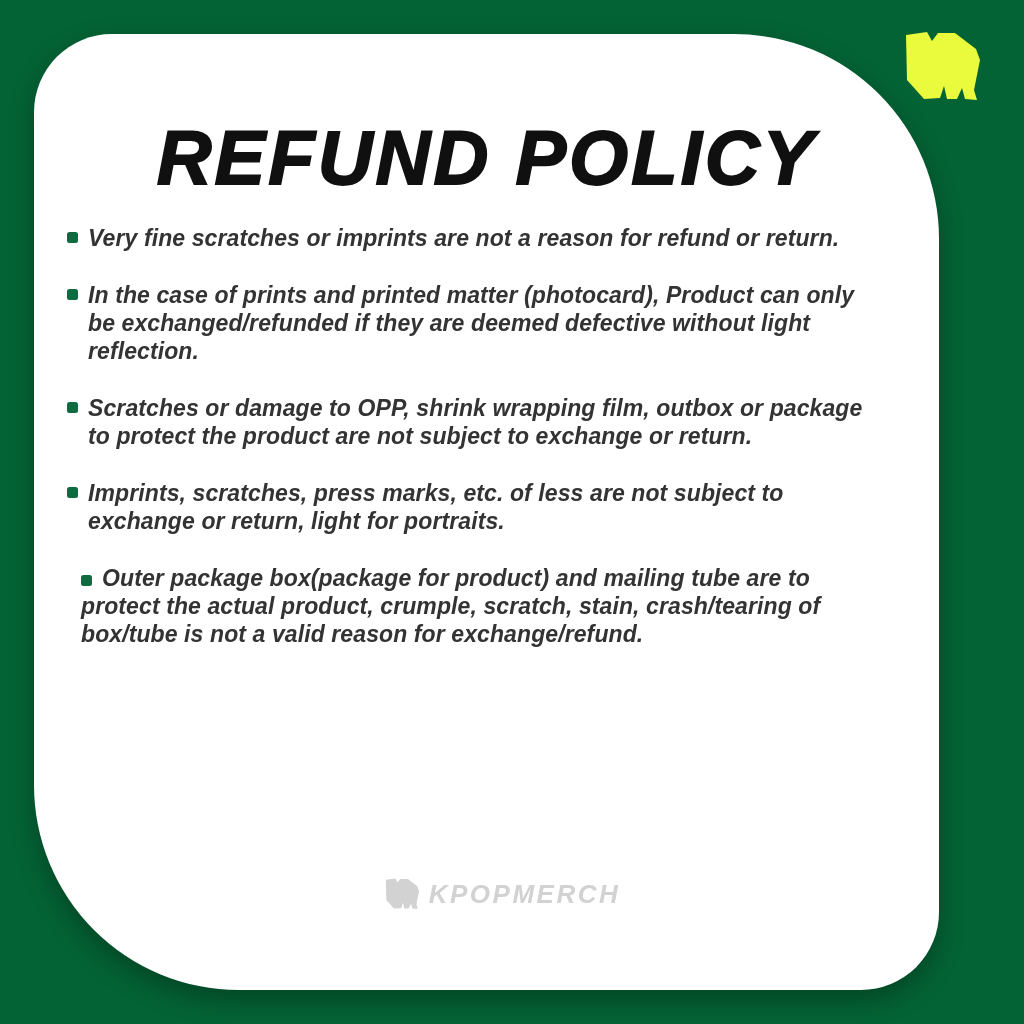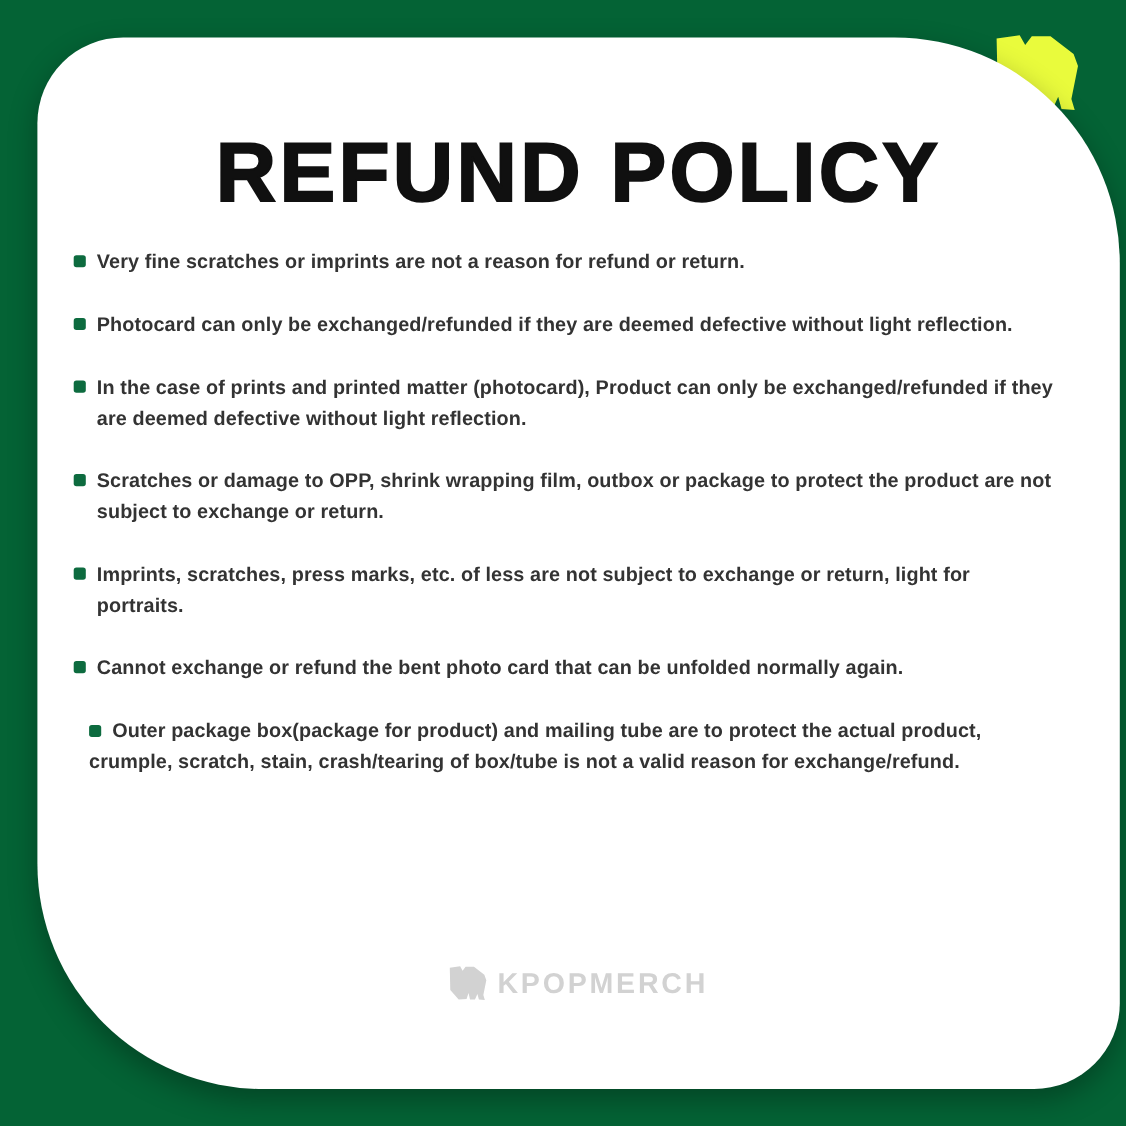--- a/index.html
+++ b/index.html
@@ -14,24 +14,25 @@
   *{box-sizing:border-box;}
   html,body{margin:0;padding:0;}
   body{
     width:1024px;height:1024px;
     position:relative;overflow:hidden;
     background:var(--background_green,#046335);
     font-family:"Liberation Sans", sans-serif;
   }
   .card{
     position:absolute;left:34px;top:34px;
-    width:984px;height:956px;
+    width:905px;height:956px;
     background:var(--card_white,#fff);
     border-radius:78px 205px 78px 205px;
     box-shadow:0 10px 26px rgba(0,0,0,0.30);
+    font-style:italic;
   }
   .corner-logo{
     position:absolute;left:904px;top:31px;
     width:78px;height:71px;
   }
   .corner-logo path{fill:var(--logo_yellow,#e9fb3c);}
   .page-title{
     margin:86px 0 0 0;
     text-align:center;
     font-size:76px;line-height:1;
@@ -40,21 +41,21 @@
     color:var(--title_black,#101010);
     -webkit-text-stroke:1.8px var(--title_black,#101010);
   }
   .policy-list{
     margin:28px 57px 0 33px;
   }
   .policy-item{
     position:relative;
     padding-left:21px;
     margin-bottom:29px;
-    font-size:18px;line-height:28px;
+    font-size:23px;line-height:28px;
     font-weight:bold;
     letter-spacing:0.1px;
     color:var(--body_text,#333);
   }
   .policy-item p{margin:0;}
   .bullet-sq{
     position:absolute;left:0;top:8px;
     width:11px;height:11px;
     border-radius:2.5px;
     background:var(--bullet_green,#0d6b3f);
@@ -65,21 +66,21 @@
     text-align:left;
   }
   .bullet-sq-inline{
     display:inline-block;
     width:11px;height:11px;
     border-radius:2.5px;
     background:var(--bullet_green,#0d6b3f);
     margin-right:10px;
   }
   .footer-brand{
-    position:absolute;left:0;bottom:80px;width:100%;
+    position:absolute;left:16px;bottom:80px;width:100%;
     display:flex;align-items:center;justify-content:center;gap:9px;
   }
   .footer-logo-icon{width:35px;height:32px;}
   .footer-logo-icon path{fill:var(--footer_gray,#d2d2d2);}
   .footer-brand-name{
     font-size:26px;font-weight:bold;
     letter-spacing:2.5px;
     color:var(--footer_gray,#d2d2d2);
   }
 </style>
@@ -94,44 +95,36 @@
 
   <h1 class="page-title">REFUND POLICY</h1>
 
   <div class="policy-list">
 
     <div class="policy-item">
       <span class="bullet-sq"></span>
       <p>Very fine scratches or imprints are not a reason for refund or return.</p>
     </div>
 
-    <div class="policy-item">
-      <span class="bullet-sq"></span>
-      <p>Photocard can only be exchanged/refunded if they are deemed defective without light reflection.</p>
-    </div>
 
     <div class="policy-item">
       <span class="bullet-sq"></span>
       <p>In the case of prints and printed matter (photocard), Product can only be exchanged/refunded if they are deemed defective without light reflection.</p>
     </div>
 
     <div class="policy-item">
       <span class="bullet-sq"></span>
       <p>Scratches or damage to OPP, shrink wrapping film, outbox or package to protect the product are not subject to exchange or return.</p>
     </div>
 
     <div class="policy-item">
       <span class="bullet-sq"></span>
       <p>Imprints, scratches, press marks, etc. of less are not subject to exchange or return, light for portraits.</p>
     </div>
 
-    <div class="policy-item">
-      <span class="bullet-sq"></span>
-      <p>Cannot exchange or refund the bent photo card that can be unfolded normally again.</p>
-    </div>
 
 
     <div class="policy-item sub">
       <p><span class="bullet-sq-inline"></span><span>Outer package box(package for product) and mailing tube are to protect the actual product, crumple, scratch, stain, crash/tearing of box/tube is not a valid reason for exchange/refund.</span></p>
     </div>
 
   </div>
 
   <div class="footer-brand">
     <svg class="footer-logo-icon" viewBox="0 0 78 71" xmlns="http://www.w3.org/2000/svg" aria-hidden="true">

